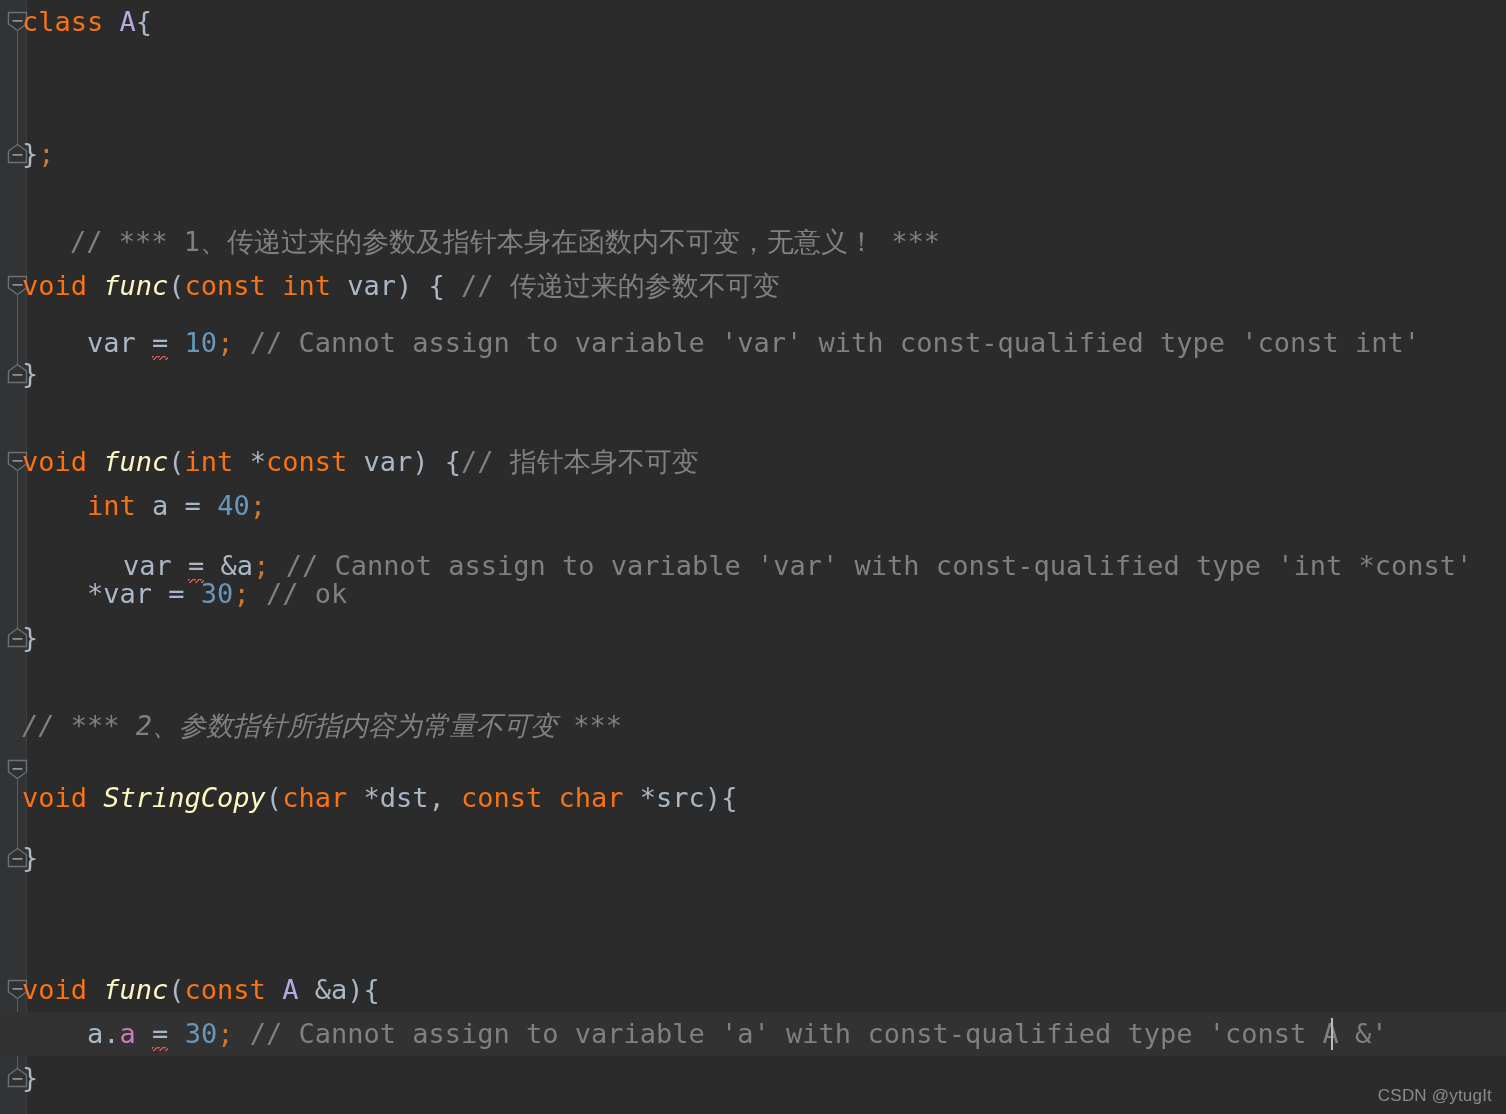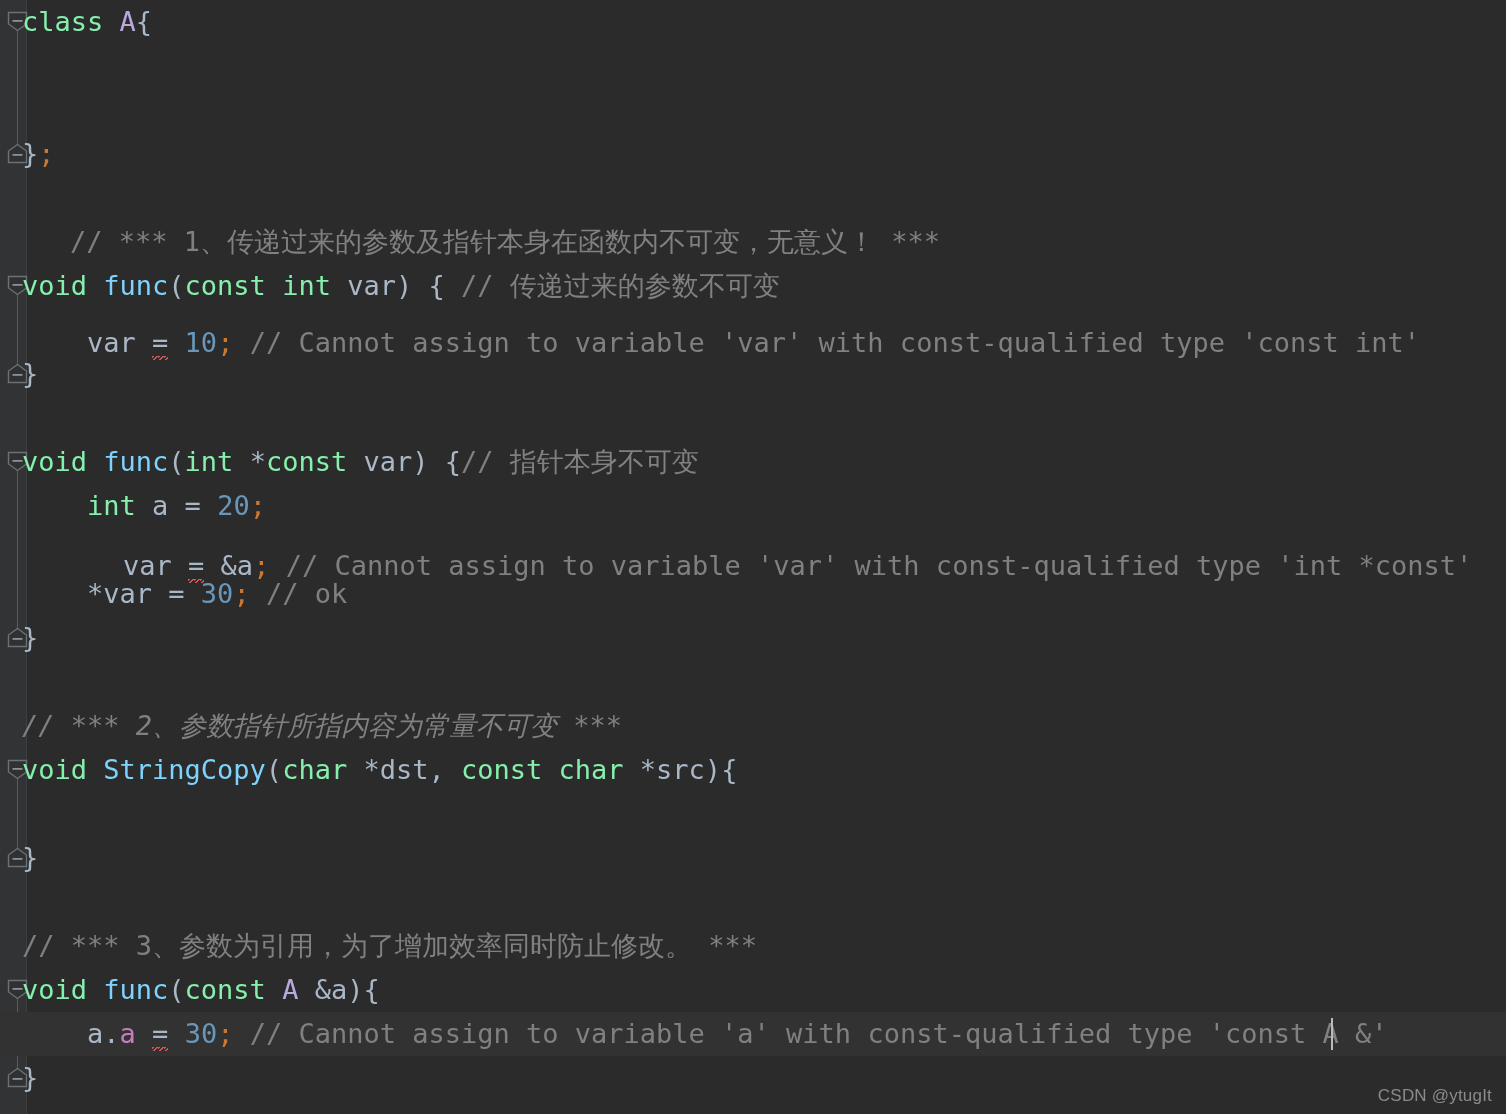--- a/index.html
+++ b/index.html
@@ -72,23 +72,23 @@
   }
   .line .txt {
     display: inline-block;
     padding-left: 22px;
   }
   .line.current {
     background: #323232;
   }
 
   
-  .kw      { color: #86efac; }          
+  .kw      { color: #f97316; }          
   .ident   { color: #a9b7c6; }          
-  .fn      { color: #7dd3fc; }          
+  .fn      { color: #fef9c3; font-style: italic; }          
   .dim     { color: #9a9a9a; }          
   .num     { color: #6897bb; }          
   .str     { color: #6a8759; }          
   .cmt     { color: #808080; }          
   .cls     { color: #b9a8e0; }          
   .member  { color: #c77dbb; }          
   .semi    { color: #cc7832; }          
 
   
   .squig {
@@ -221,40 +221,39 @@
     <div class="line" style="top:264px;"><span class="txt"><span class="kw">void</span> <span class="fn">func</span><span class="ident">(</span><span class="kw">const</span> <span class="kw">int</span> <span class="ident">var</span><span class="ident">)</span> <span class="ident">{</span> <span class="cmt">// 传递过来的参数不可变</span></span></div>
 
     <div class="line" style="top:321px;"><span class="txt">    <span class="ident">var</span> <span class="ident squig">=</span> <span class="num">10</span><span class="semi">;</span> <span class="cmt">// Cannot assign to variable 'var' with const-qualified type 'const int'</span></span></div>
 
     <div class="line" style="top:352px;"><span class="txt"><span class="ident">}</span></span></div>
 
     <div class="line" style="top:396px;"><span class="txt"></span></div>
 
     <div class="line" style="top:440px;"><span class="txt"><span class="kw">void</span> <span class="fn">func</span><span class="ident">(</span><span class="kw">int</span> <span class="ident">*</span><span class="kw">const</span> <span class="ident">var</span><span class="ident">)</span> <span class="ident">{</span><span class="cmt">// 指针本身不可变</span></span></div>
 
-    <div class="line" style="top:484px;"><span class="txt">    <span class="kw">int</span> <span class="ident">a</span> <span class="ident">=</span> <span class="num">20</span><span class="semi">;</span></span></div>
+    <div class="line" style="top:484px;"><span class="txt">    <span class="kw">int</span> <span class="ident">a</span> <span class="ident">=</span> <span class="num">40</span><span class="semi">;</span></span></div>
 
     <div class="line" style="top:544px;padding-left:36px;"><span class="txt">    <span class="ident">var</span> <span class="ident squig">=</span> <span class="ident">&amp;a</span><span class="semi">;</span> <span class="cmt">// Cannot assign to variable 'var' with const-qualified type 'int *const'</span></span></div>
 
     <div class="line" style="top:572px;"><span class="txt">    <span class="ident">*var</span> <span class="ident">=</span> <span class="num">30</span><span class="semi">;</span> <span class="cmt">// ok</span></span></div>
 
     <div class="line" style="top:616px;"><span class="txt"><span class="ident">}</span></span></div>
 
     <div class="line" style="top:660px;"><span class="txt"></span></div>
 
     <div class="line" style="top:704px;font-style:italic;"><span class="txt"><span class="cmt">// *** 2、参数指针所指内容为常量不可变 ***</span></span></div>
 
-    <div class="line" style="top:748px;"><span class="txt"><span class="kw">void</span> <span class="fn">StringCopy</span><span class="ident">(</span><span class="kw">char</span> <span class="ident">*dst</span><span class="ident">,</span> <span class="kw">const</span> <span class="kw">char</span> <span class="ident">*src</span><span class="ident">)</span><span class="ident">{</span></span></div>
+    <div class="line" style="top:776px;"><span class="txt"><span class="kw">void</span> <span class="fn">StringCopy</span><span class="ident">(</span><span class="kw">char</span> <span class="ident">*dst</span><span class="ident">,</span> <span class="kw">const</span> <span class="kw">char</span> <span class="ident">*src</span><span class="ident">)</span><span class="ident">{</span></span></div>
 
 
     <div class="line" style="top:836px;"><span class="txt"><span class="ident">}</span></span></div>
 
     <div class="line" style="top:880px;"><span class="txt"></span></div>
 
-    <div class="line" style="top:924px;"><span class="txt"><span class="cmt">// *** 3、参数为引用，为了增加效率同时防止修改。 ***</span></span></div>
 
     <div class="line" style="top:968px;"><span class="txt"><span class="kw">void</span> <span class="fn">func</span><span class="ident">(</span><span class="kw">const</span> <span class="cls">A</span> <span class="ident">&amp;a</span><span class="ident">)</span><span class="ident">{</span></span></div>
 
     <div class="line current" style="top:1012px;"><span class="txt">    <span class="ident">a</span><span class="ident">.</span><span class="member">a</span> <span class="ident squig">=</span> <span class="num">30</span><span class="semi">;</span> <span class="cmt">// Cannot assign to variable 'a' with const-qualified type 'const A &amp;'</span></span></div>
 
     <div class="line" style="top:1056px;"><span class="txt"><span class="ident">}</span></span></div>
 
   </div>
 
   <div id="caret" style="left:1331px; top:1018px;"></div>

